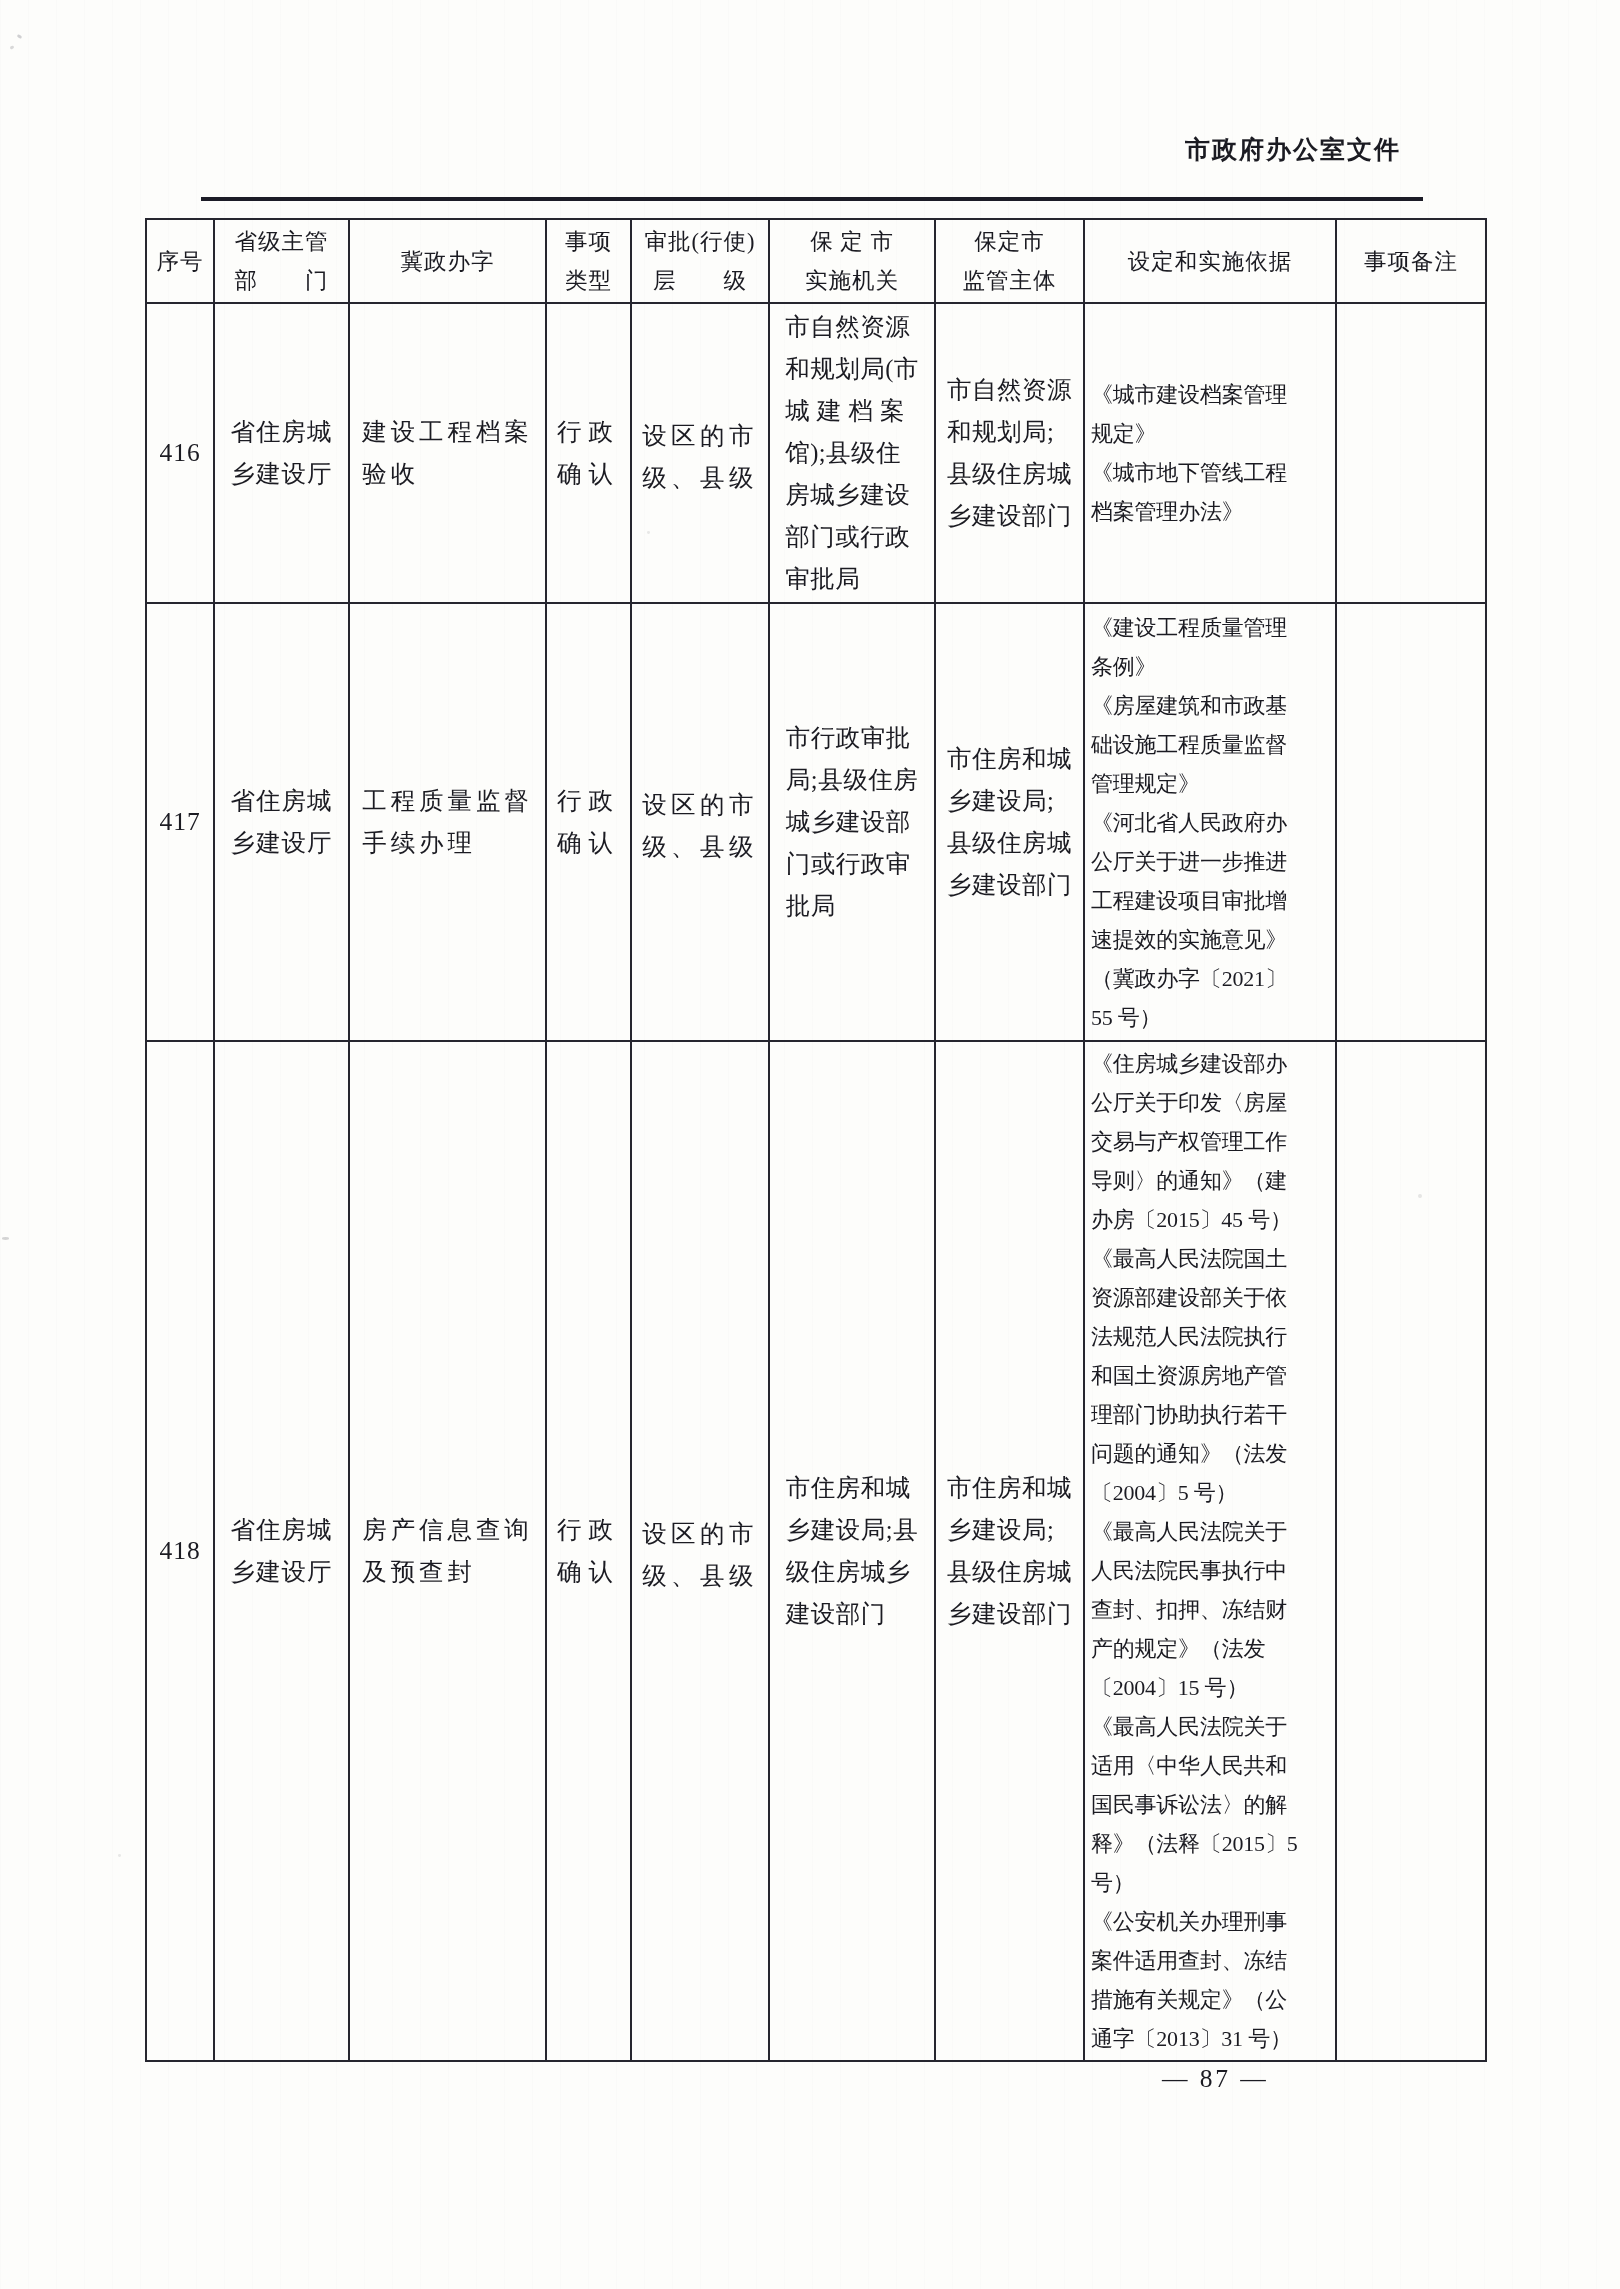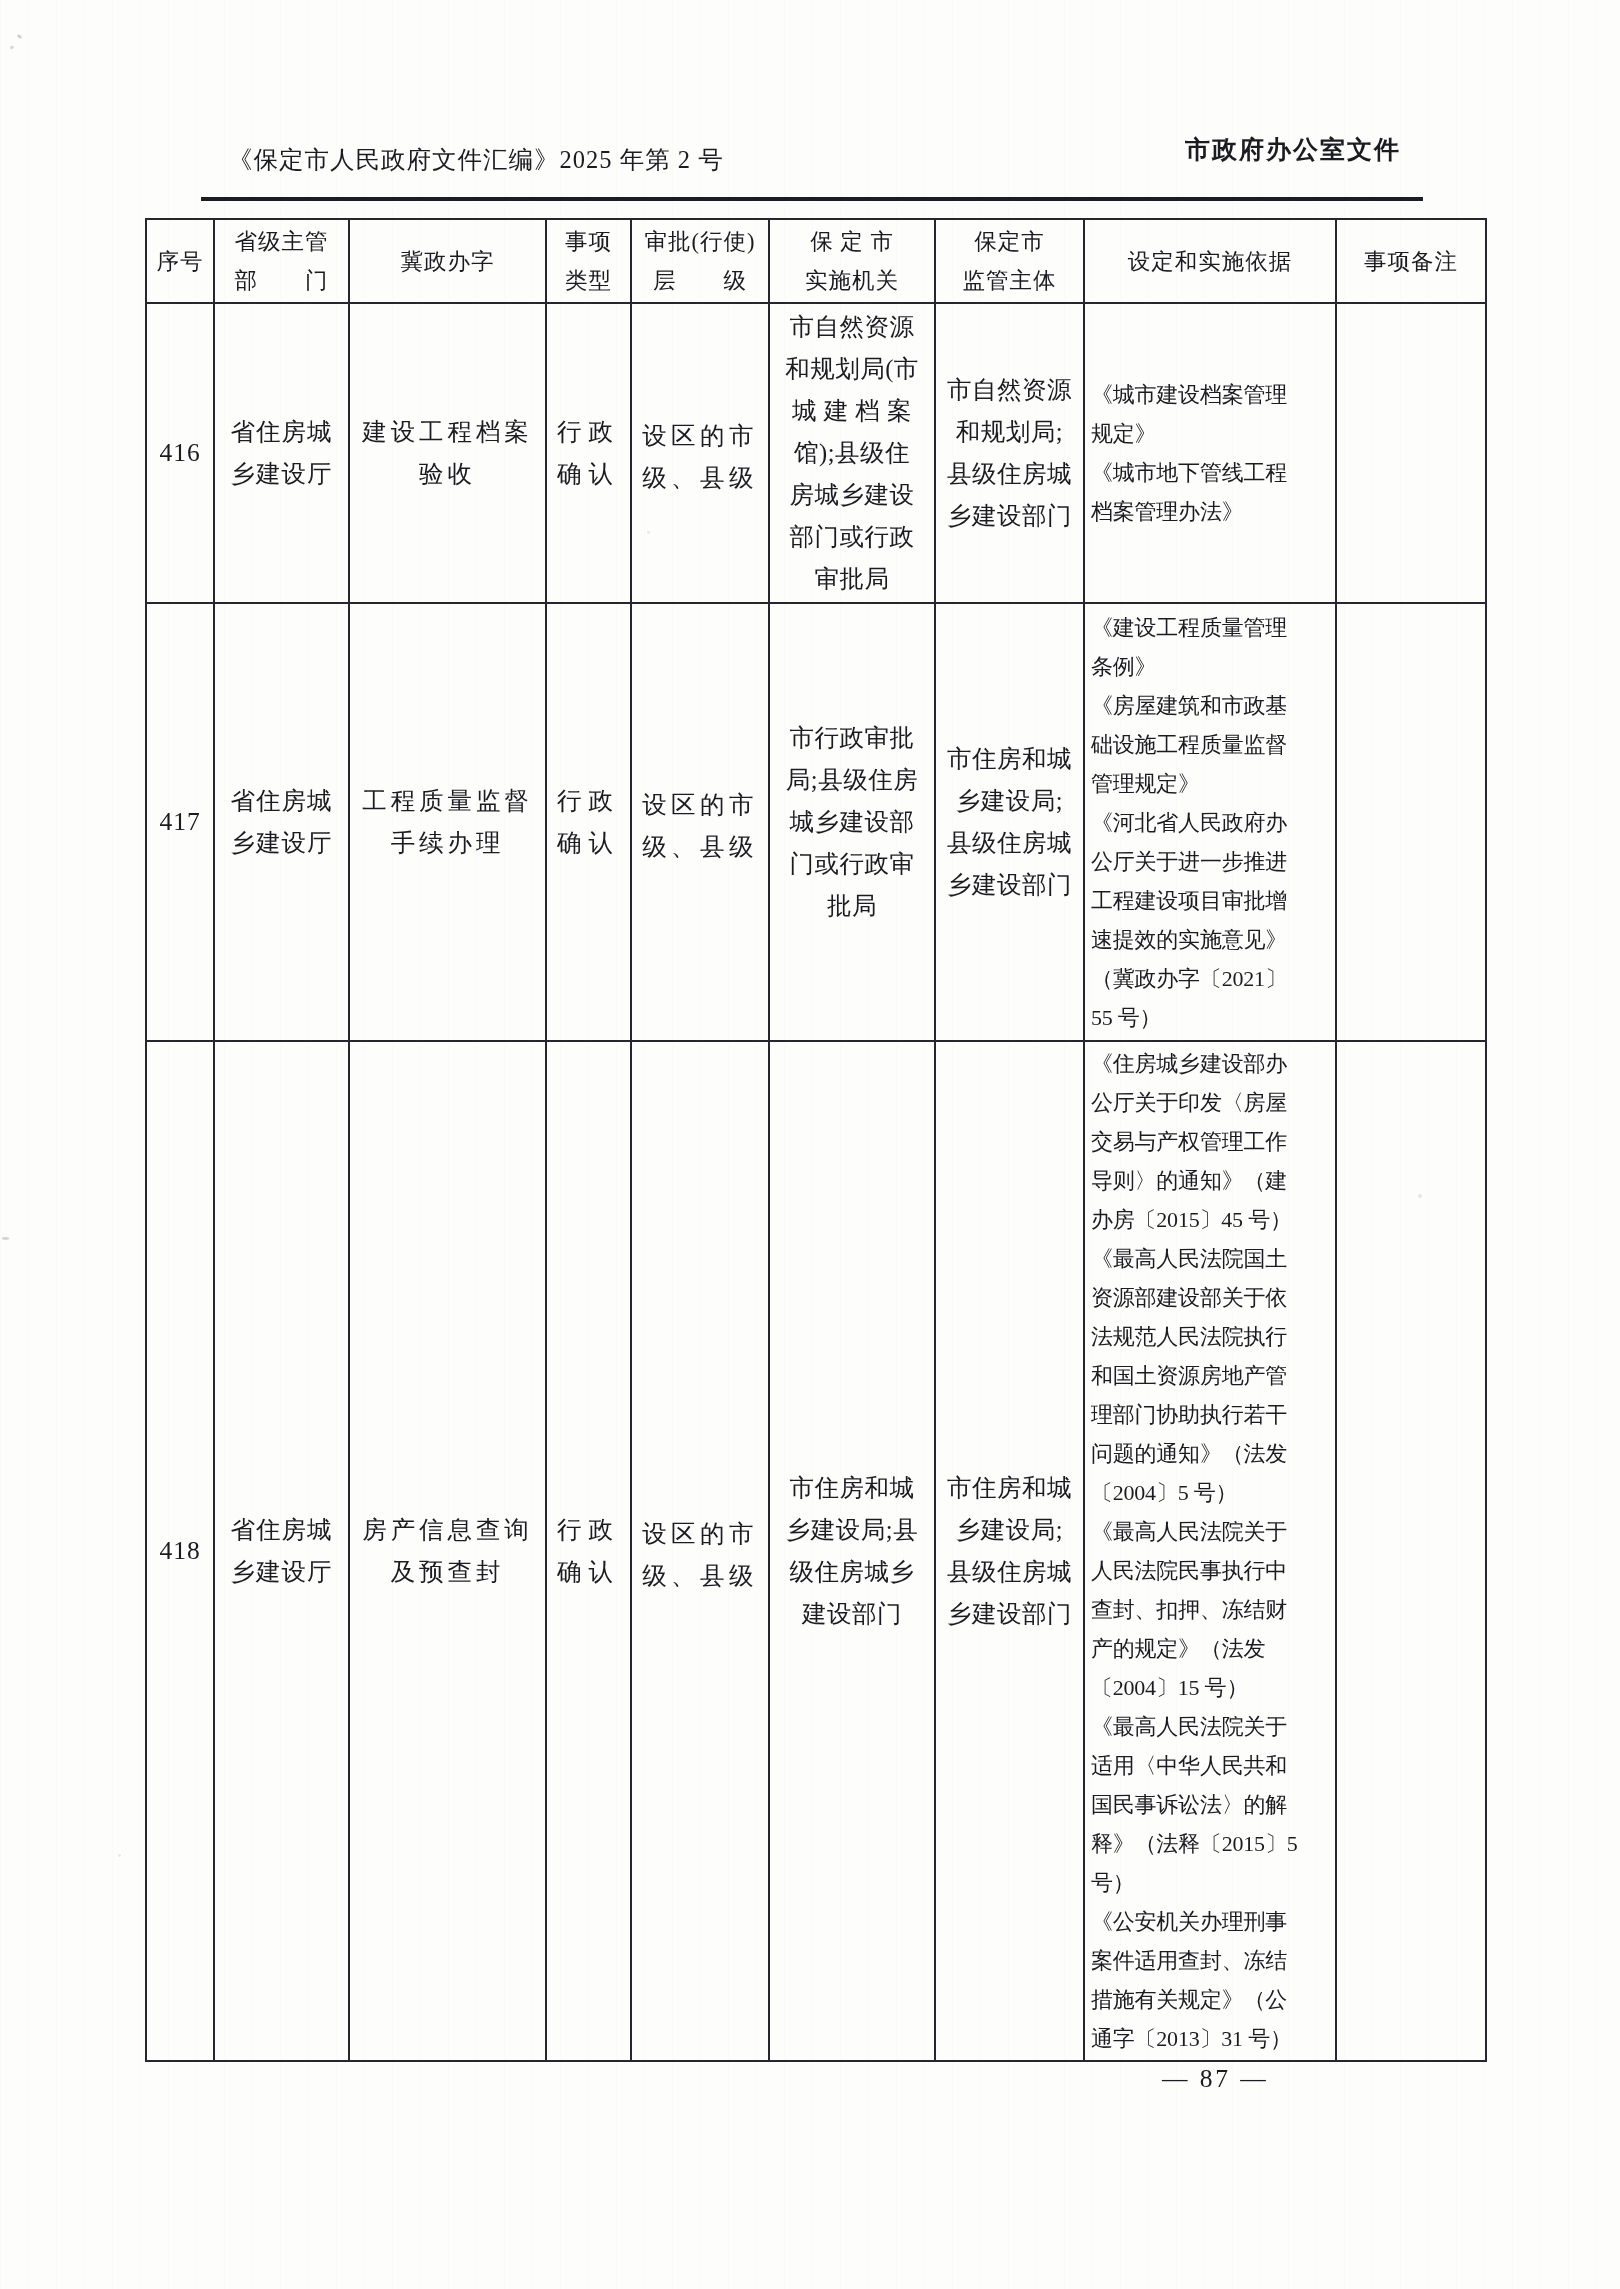--- a/index.html
+++ b/index.html
@@ -37,21 +37,21 @@
   table.doc th, table.doc td{
     border:2px solid #26262f;
     vertical-align:middle;text-align:center;
     padding:2px 5.9px;overflow:hidden;
   }
   table.doc th{
     font-size:22.5px;font-weight:normal;line-height:39px;
     white-space:pre-line;letter-spacing:1px;
   }
   .ct{
-    display:inline-block;text-align:center;
+    display:inline-block;text-align:left;
     white-space:pre-line;
     font-size:24.5px;line-height:42px;letter-spacing:1px;
   }
   .c-seq .ct{font-size:25.5px;letter-spacing:1px;text-align:right;}
   .c-type .ct{letter-spacing:6.9px;}
   .c-name .ct{letter-spacing:3.9px;}
   .c-level .ct{letter-spacing:4.4px;margin-top:8px;}
   .c-impl .ct{letter-spacing:0.5px;}
   .c-super .ct{letter-spacing:0.5px;}
   .c-basis{text-align:left;padding-left:12.7px;padding-right:3.9px;}
@@ -73,21 +73,20 @@
   .sp3{left:2px;top:1237px;width:6.9px;height:2.9px;opacity:.6;}
   .sp4{left:1418px;top:1194px;width:3.9px;height:3.9px;opacity:.35;}
   .sp5{left:647px;top:531px;width:2.9px;height:2.9px;opacity:.3;}
   .sp6{left:118px;top:1854px;width:2.9px;height:2.9px;opacity:.3;}
 </style>
 </head>
 <body>
 
 <div class="page">
 
-  <div class="hdr-left">《保定市人民政府文件汇编》2025 年第 2 号</div>
   <div class="hdr-right">市政府办公室文件</div>
   <div class="hdr-rule"></div>
 
   <table class="doc">
     <colgroup>
       <col style="width:68px">
         <col style="width:135px">
         <col style="width:197px">
       <col style="width:85px">
         <col style="width:138px">

